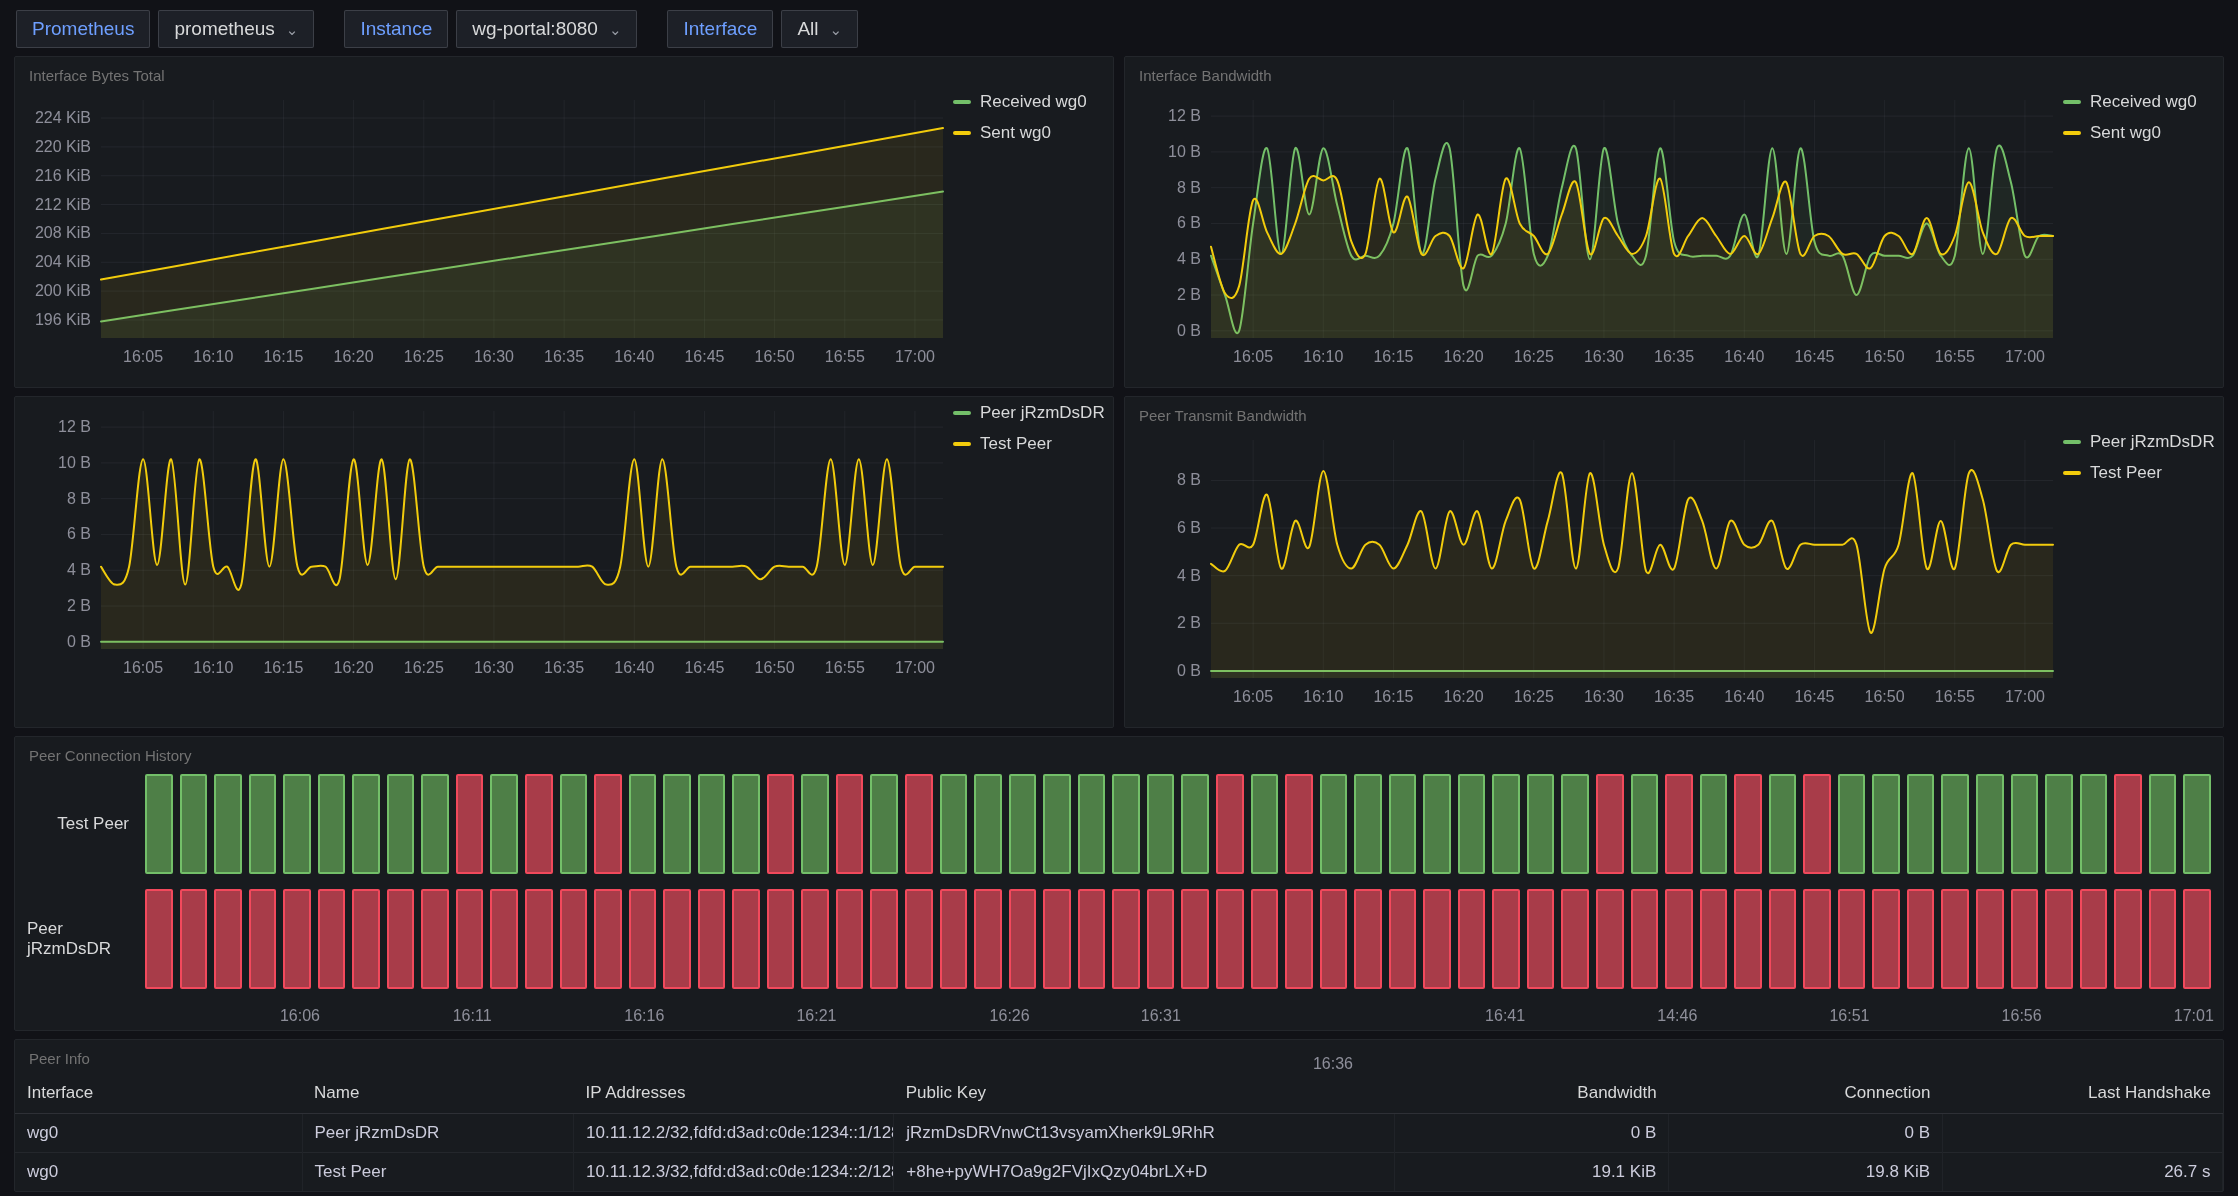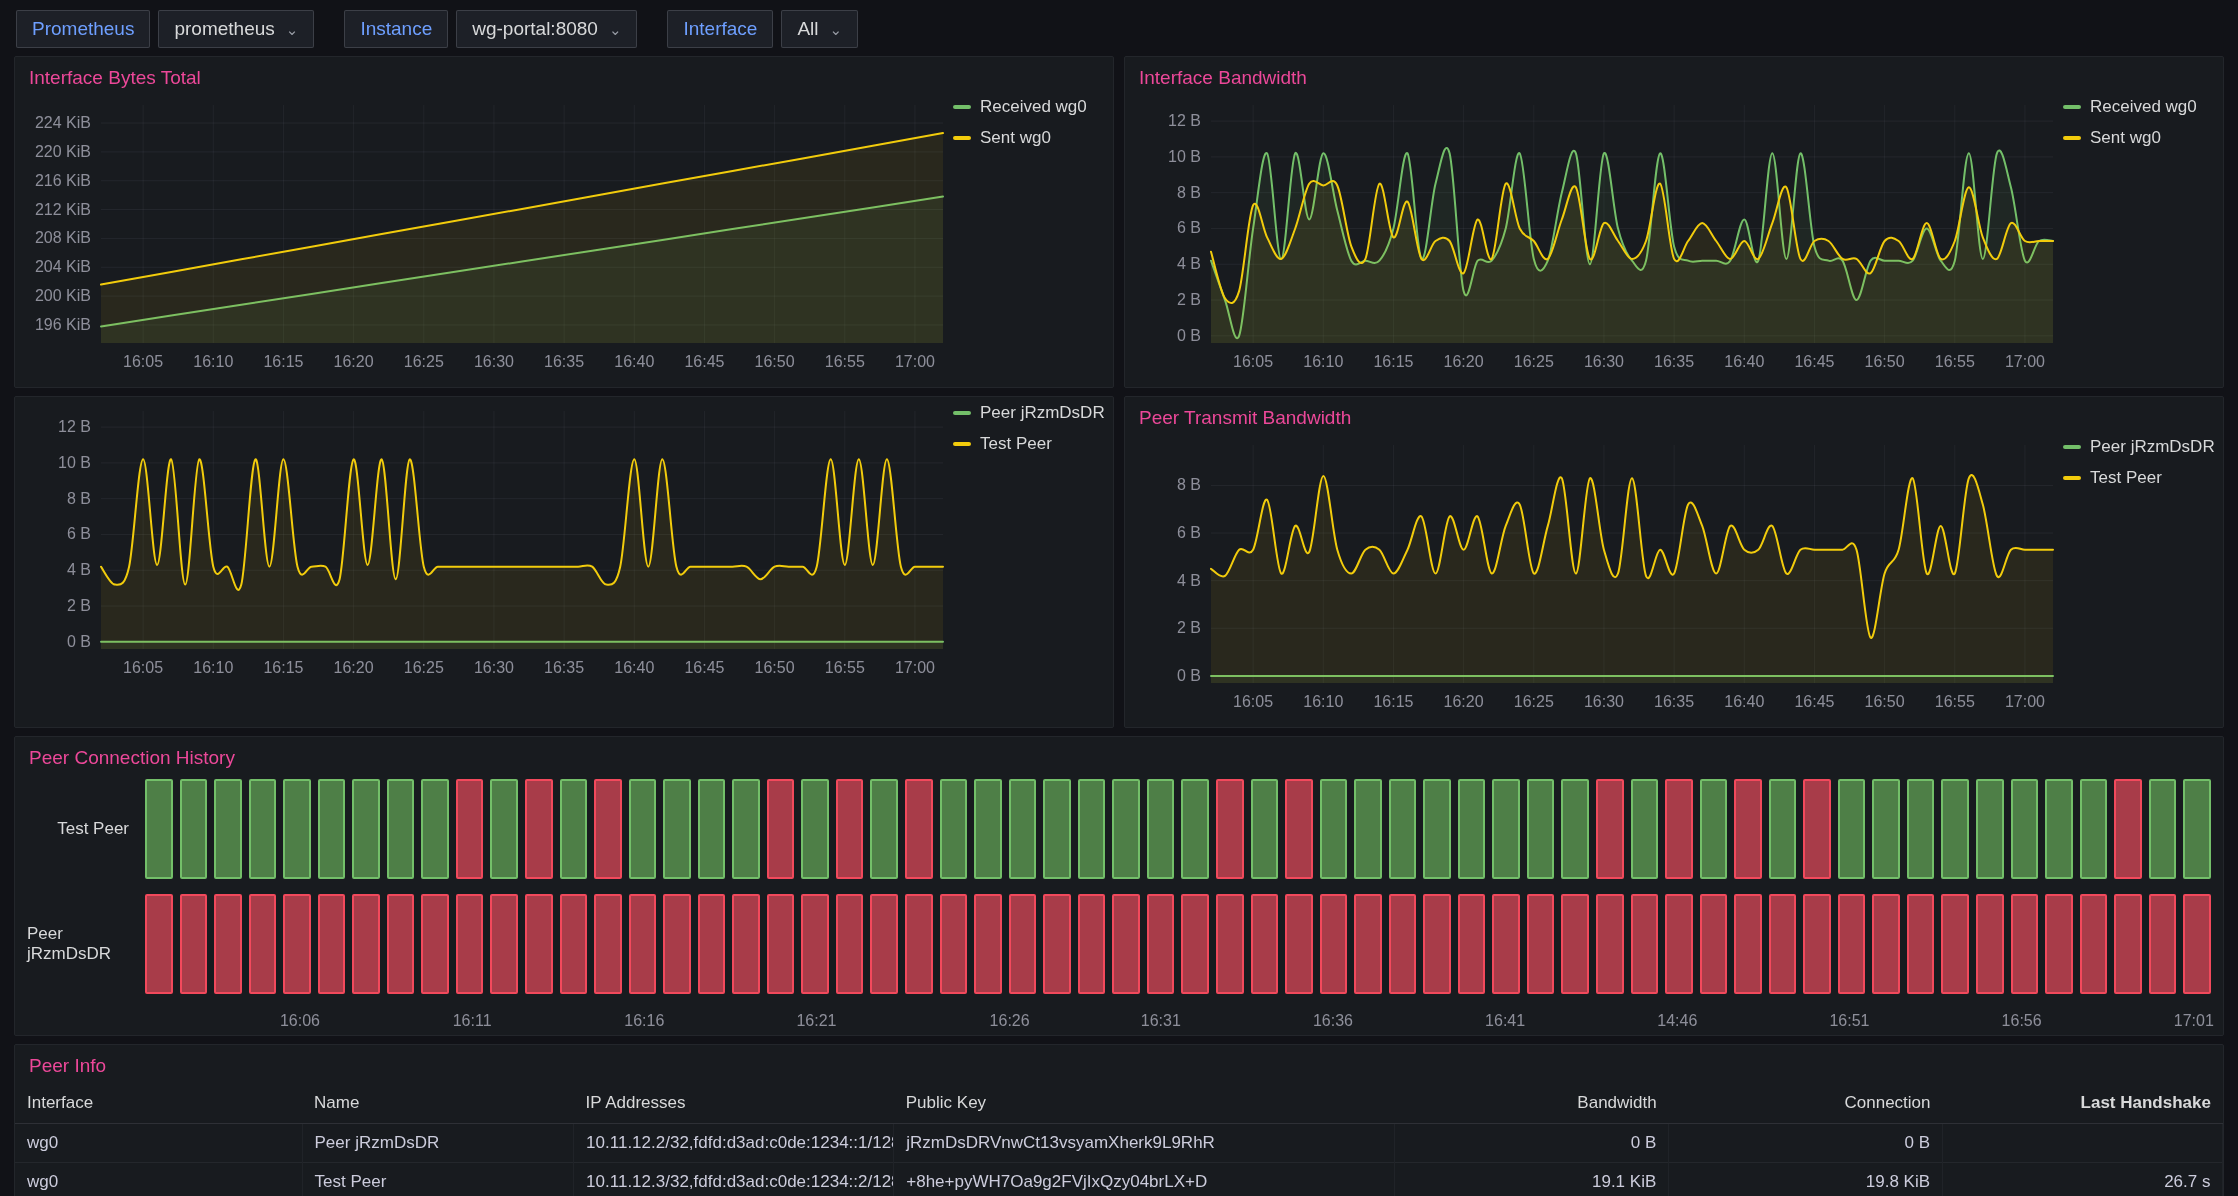--- a/index.html
+++ b/index.html
@@ -14,21 +14,21 @@
     display: flex; align-items: center; height: 38px; padding: 0 15px;
     background: #1d2027; border: 1px solid rgba(204,204,220,0.18);
     border-radius: 2px; font-size: 19px; cursor: pointer; white-space: nowrap;
   }
   .chip-label { color: #6e9fff; font-weight: 500; }
   .chip-value { color: #d8d9da; gap: 11px; }
   .caret { color: #9a9ea7; font-size: 15px; line-height: 1; }
   .dashboard { display: flex; flex-direction: column; gap: 8px; padding: 2px 14px 0; }
   .row { display: flex; gap: 10px; }
   .panel { background: #181b1f; border: 1px solid #23262b; border-radius: 2px; flex: 1; min-width: 0; }
-  .panel-title { margin: 0; font-size: 19px; font-weight: 500; color: #ec4899; padding: 10px 14px 2px; cursor: pointer; }
+  .panel-title { margin: 0; font-size: 15px; font-weight: 500; color: #737373; padding: 10px 14px 2px; cursor: pointer; }
   .chart-panel { height: 332px; }
   .chart-wrap { display: flex; padding: 0 10px 2px 8px; }
   .legend { width: 150px; padding-top: 6px; display: flex; flex-direction: column; gap: 11px; }
   .legend-item { display: flex; align-items: center; gap: 9px; font-size: 17px; color: #d8d9da; cursor: pointer; white-space: nowrap; }
   .legend-swatch { width: 18px; height: 4px; border-radius: 2px; flex: 0 0 18px; }
   svg text.tick { font-size: 16px; fill: rgba(204,204,220,0.65); font-family: "Liberation Sans", sans-serif; }
   .timeline-panel { height: 304px; }
   .timeline { padding: 8px 12px 0 12px; }
   .tl-row { display: flex; align-items: stretch; height: 100px; margin-bottom: 15px; }
   .tl-label { flex: 0 0 118px; display: flex; align-items: center; justify-content: flex-end; padding-right: 16px; font-size: 17px; color: #d8d9da; }
@@ -444,21 +444,21 @@
             <div class="tl-cell r"></div>
           </div>
         </div>
         <div class="tl-axis">
           <span class="tl-ticklabel" style="left: 7.5%;">16:06</span>
           <span class="tl-ticklabel" style="left: 15.8333%;">16:11</span>
           <span class="tl-ticklabel" style="left: 24.1667%;">16:16</span>
           <span class="tl-ticklabel" style="left: 32.5%;">16:21</span>
           <span class="tl-ticklabel" style="left: 40.8333%; margin-left: 21px;">16:26</span>
           <span class="tl-ticklabel" style="left: 49.1667%;">16:31</span>
-          <span class="tl-ticklabel" style="left: 57.5%;">16:36</span>
+          <span class="tl-ticklabel" style="left: 57.5%; margin-top: 48px;">16:36</span>
           <span class="tl-ticklabel" style="left: 65.8333%;">16:41</span>
           <span class="tl-ticklabel" style="left: 74.1667%;">14:46</span>
           <span class="tl-ticklabel" style="left: 82.5%;">16:51</span>
           <span class="tl-ticklabel" style="left: 90.8333%;">16:56</span>
           <span class="tl-ticklabel" style="left: 99.1667%;">17:01</span>
         </div>
       </div>
   </section>
   <section class="panel table-panel">
     <h2 class="panel-title">Peer Info</h2>
@@ -473,21 +473,21 @@
           <col style="width:12.7%">
       </colgroup>
       <thead>
           <tr id="tbl-head">
             <th style="text-align: left;">Interface</th>
             <th style="text-align: left;">Name</th>
             <th style="text-align: left;">IP Addresses</th>
             <th style="text-align: left;">Public Key</th>
             <th style="text-align: right;">Bandwidth</th>
             <th style="text-align: right;">Connection</th>
-            <th style="text-align: right; font-weight: bold;">Last Handshake</th>
+            <th style="text-align: right;">Last Handshake</th>
             <th style="text-align: right;">Connected</th>
           </tr>
         </thead>
       <tbody id="tbl-body">
           <tr>
             <td style="text-align: left;">wg0</td>
             <td style="text-align: left;">Peer jRzmDsDR</td>
             <td style="text-align: left;">10.11.12.2/32,fdfd:d3ad:c0de:1234::1/128</td>
             <td style="text-align: left;">jRzmDsDRVnwCt13vsyamXherk9L9RhR</td>
             <td style="text-align: right;">0 B</td>

